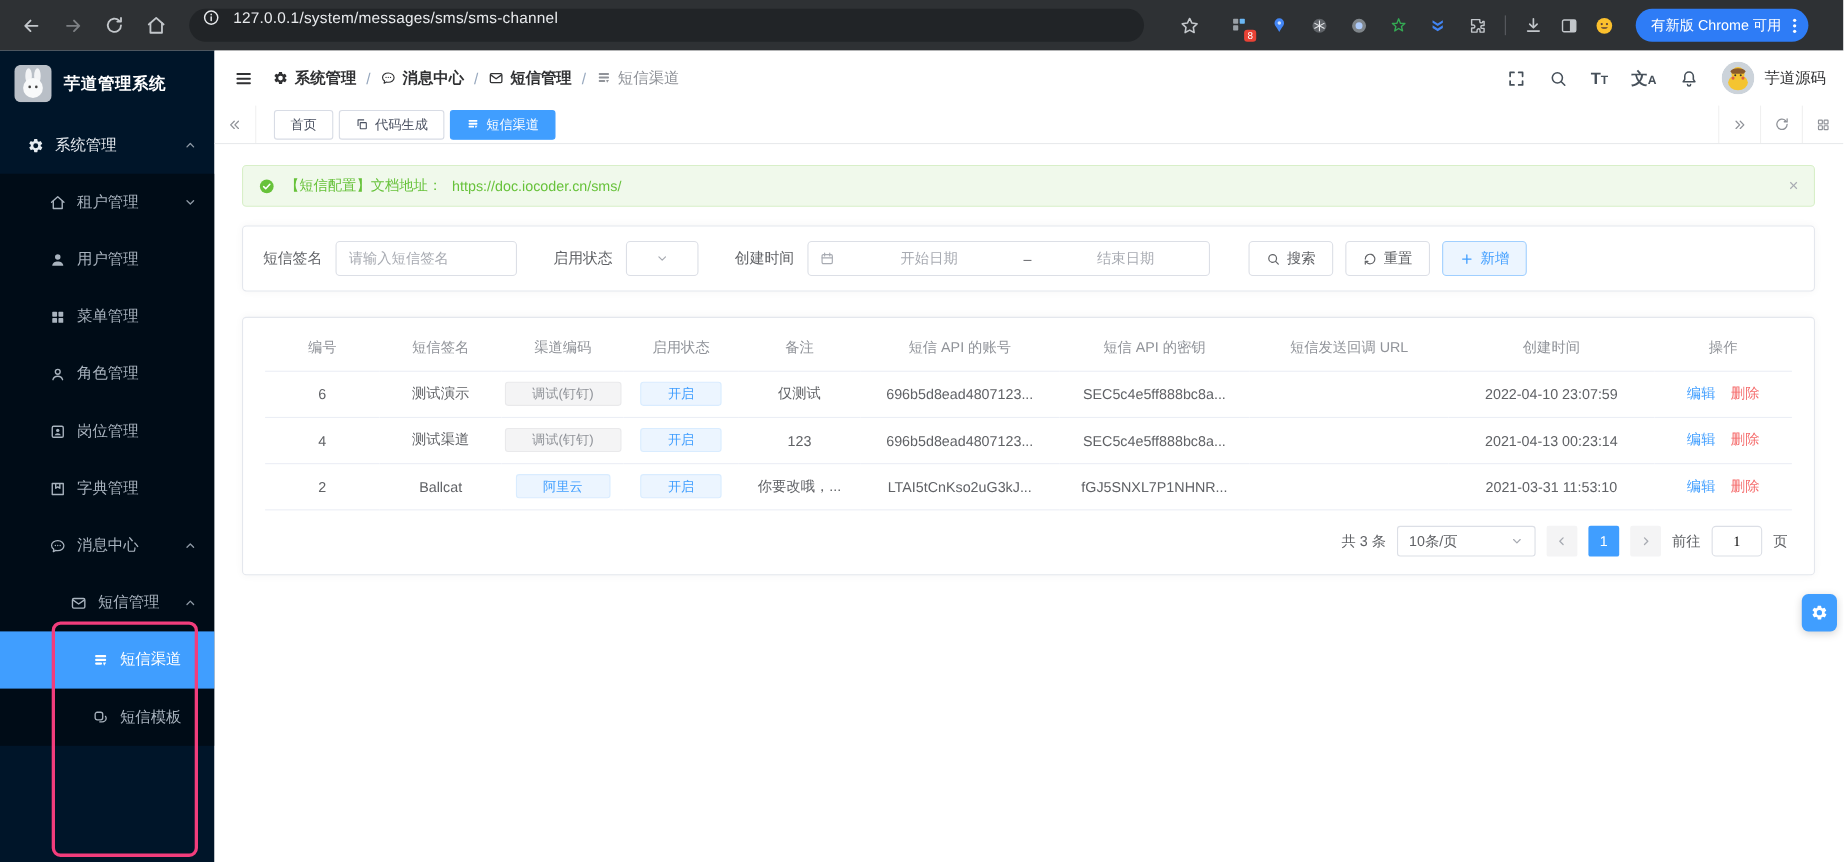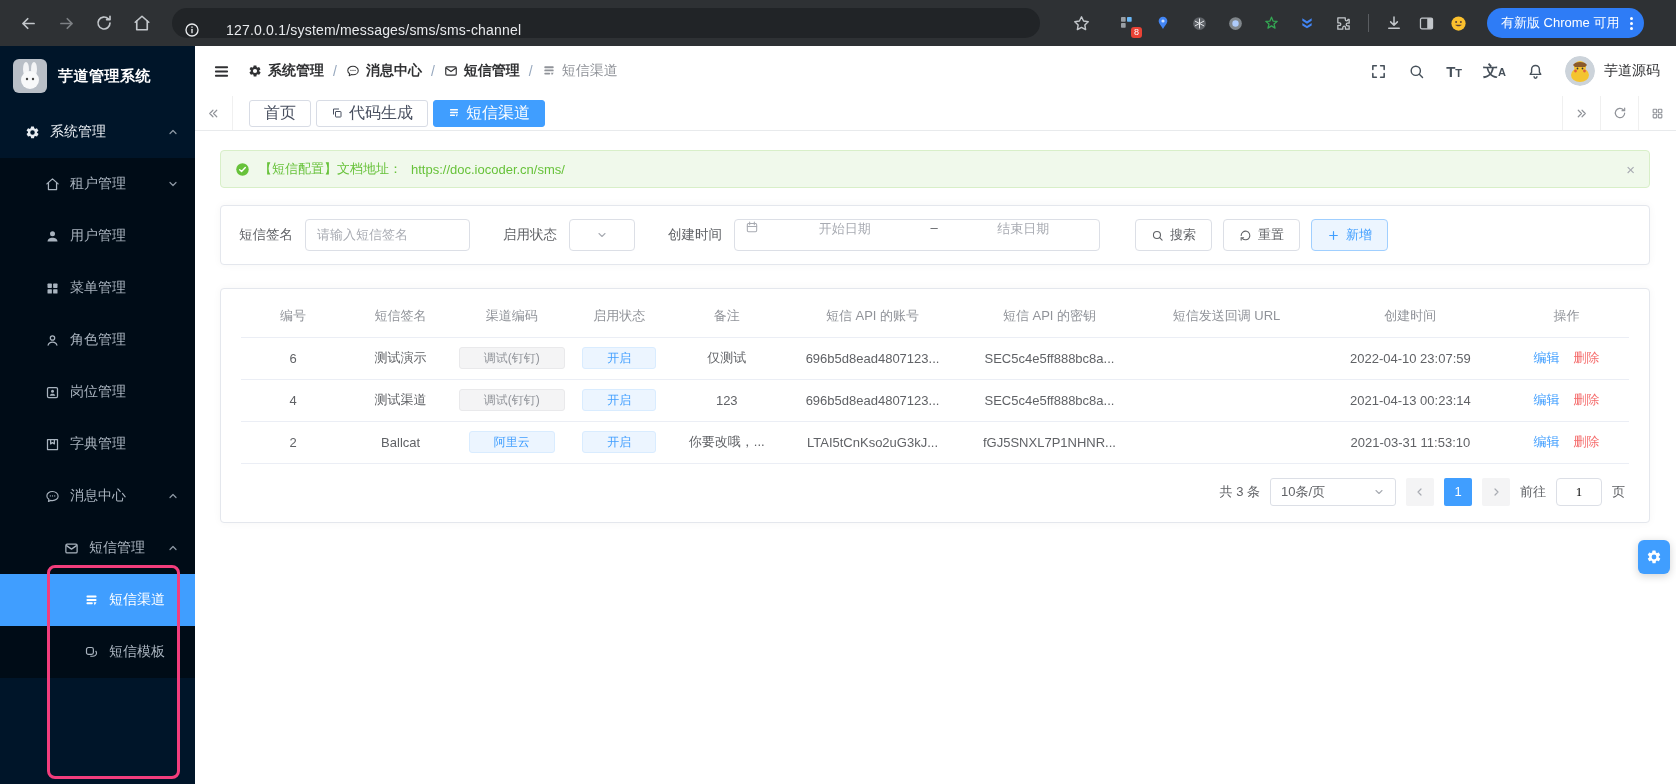--- a/index.html
+++ b/index.html
@@ -3,21 +3,21 @@
 <meta charset="utf-8">
 <style>
   * { box-sizing: border-box; margin: 0; padding: 0; }
   body { font-family: "Liberation Sans", "DejaVu Sans", sans-serif; }
   .screen { width: 1676px; height: 784px; position: relative; background: #fff; overflow: hidden; }
 
   
   .browser { height: 46px; background: #2e3134; display: flex; align-items: center; padding: 0 12px; gap: 6px; }
   .bnav { width: 32px; height: 32px; display: flex; align-items: center; justify-content: center; color: #c3c7cb; border-radius: 50%; }
   .bnav.dim { color: #7d8084; }
-  .urlbar { width: 868px; height: 30px; margin-left: 8px; background: #212427; border-radius: 15px; display: flex; align-items: flex-end; padding: 0 12px; gap: 26px; color: #e8eaed; font-size: 14px; }
+  .urlbar { width: 868px; height: 30px; margin-left: 8px; background: #212427; border-radius: 15px; display: flex; align-items: flex-start; padding: 0 12px; gap: 12px; color: #e8eaed; font-size: 14px; }
   .urlbar .host { letter-spacing: .2px; }
   .bext { width: 26px; height: 26px; display: flex; align-items: center; justify-content: center; color: #c3c7cb; position: relative; }
   .star { margin-left: 22px; }
   .extgroup { display: flex; align-items: center; gap: 10px; margin-left: 14px; }
   .vdiv { width: 1px; height: 18px; background: #5a5d61; margin: 0 6px; }
   .badge8 { position: absolute; right: -2px; bottom: -2px; background: #e94235; color: #fff; font-size: 9px; border-radius: 3px; padding: 0 3px; line-height: 11px; }
   .update-pill { margin-left: 10px; background: #2e7cf6; color: #fff; border: none; border-radius: 16px; height: 30px; padding: 0 6px 0 14px; font-size: 13px; display: flex; align-items: center; gap: 6px; font-family: inherit; }
   .kebab { display:flex; flex-direction: column; gap: 2px; padding: 0 5px; }
   .kebab i { width: 3px; height: 3px; border-radius: 50%; background: #fff; }
 
@@ -53,37 +53,37 @@
   .txticon small { font-size: 11px; font-weight: bold; }
   .avatar { width: 30px; height: 30px; border-radius: 50%; overflow: hidden; flex: none; }
   .uname { font-size: 14px; color: #303133; margin-left: -12px; }
 
   
   .tabbar { height: 35px; border-bottom: 1px solid #e8eaec; display: flex; align-items: center; }
   .tab-scroll { width: 38px; align-self: stretch; display: flex; align-items: center; justify-content: center; color: #909399; }
   .tab-scroll.l { border-right: 1px solid #f0f0f0; }
   .tab-scroll.r { border-left: 1px solid #f0f0f0; }
   .tabs { flex: 1; display: flex; align-items: center; gap: 5px; padding-left: 16px; }
-  .tab { height: 27px; border: 1px solid #d8dce5; border-radius: 3px; background: #fff; color: #495060; font-size: 16px; display: flex; align-items: center; gap: 6px; padding: 0 14px; font-family: inherit; }
+  .tab { height: 27px; border: 1px solid #d8dce5; border-radius: 3px; background: #fff; color: #495060; font-size: 12px; display: flex; align-items: center; gap: 6px; padding: 0 14px; font-family: inherit; }
   .tab.active { background: #409eff; border-color: #409eff; color: #fff; }
 
   
   .content { flex: 1; position: relative; overflow: hidden; }
   .alert { margin: 19px 26px 0 25px; height: 38px; background: #f0f9eb; border: 1px solid #d8efc8; border-radius: 4px; display: flex; align-items: center; padding: 0 14px; gap: 9px; font-size: 13px; color: #67c23a; }
   .alert .close { margin-left: auto; color: #a8abb2; font-size: 15px; background: none; border: none; font-family: inherit; }
   .alert a { color: #67c23a; text-decoration: none; }
 
   .card { margin: 0 26px 0 25px; border: 1px solid #e4e7ed; border-radius: 4px; background: #fff; box-shadow: 0 0 8px rgba(0,0,0,.04); }
   .filter-card { margin-top: 17px; padding: 13px 18px; display: flex; align-items: center; }
   .f-label { font-size: 13.5px; color: #606266; margin-right: 12px; white-space: nowrap; }
   .inp { height: 32px; border: 1px solid #dcdfe6; border-radius: 4px; font-size: 13px; color: #000000; padding: 0 11px; font-family: Liberation Serif, serif; }
   .inp::placeholder { color: #a8abb2; }
   .sign-inp { width: 165px; margin-right: 33px; }
   .sel { width: 66px; height: 32px; border: 1px solid #dcdfe6; border-radius: 4px; display: flex; align-items: center; justify-content: center; color: #a8abb2; margin-right: 33px; }
-  .daterange { width: 366px; height: 32px; border: 1px solid #dcdfe6; border-radius: 4px; display: flex; padding: 0 10px; color: #a8abb2; font-size: 13px; gap: 20px; }
+  .daterange { width: 366px; height: 32px; border: 1px solid #dcdfe6; border-radius: 4px; display: flex; align-items: center; padding: 0 10px; color: #a8abb2; font-size: 13px; gap: 20px; }
   .daterange .ph { flex: 1; text-align: center; }
   .daterange .rsep { color: #606266; }
   .btn { height: 32px; border: 1px solid #dcdfe6; background: #fff; border-radius: 4px; color: #606266; font-size: 13px; display: inline-flex; align-items: center; gap: 6px; padding: 0 15px; font-family: inherit; }
   .btn-search { margin-left: 35px; }
   .btn + .btn { margin-left: 11px; }
   .btn.plain-primary { background: #ecf5ff; border-color: #a0cfff; color: #409eff; }
 
   .table-card { margin-top: 23px; padding: 6px 20px 16px; }
   table { width: 100%; border-collapse: collapse; table-layout: fixed; }
   th, td { height: 42px; font-size: 13px; text-align: center; border-bottom: 1px solid #ebeef5; overflow: hidden; white-space: nowrap; text-overflow: ellipsis; }

